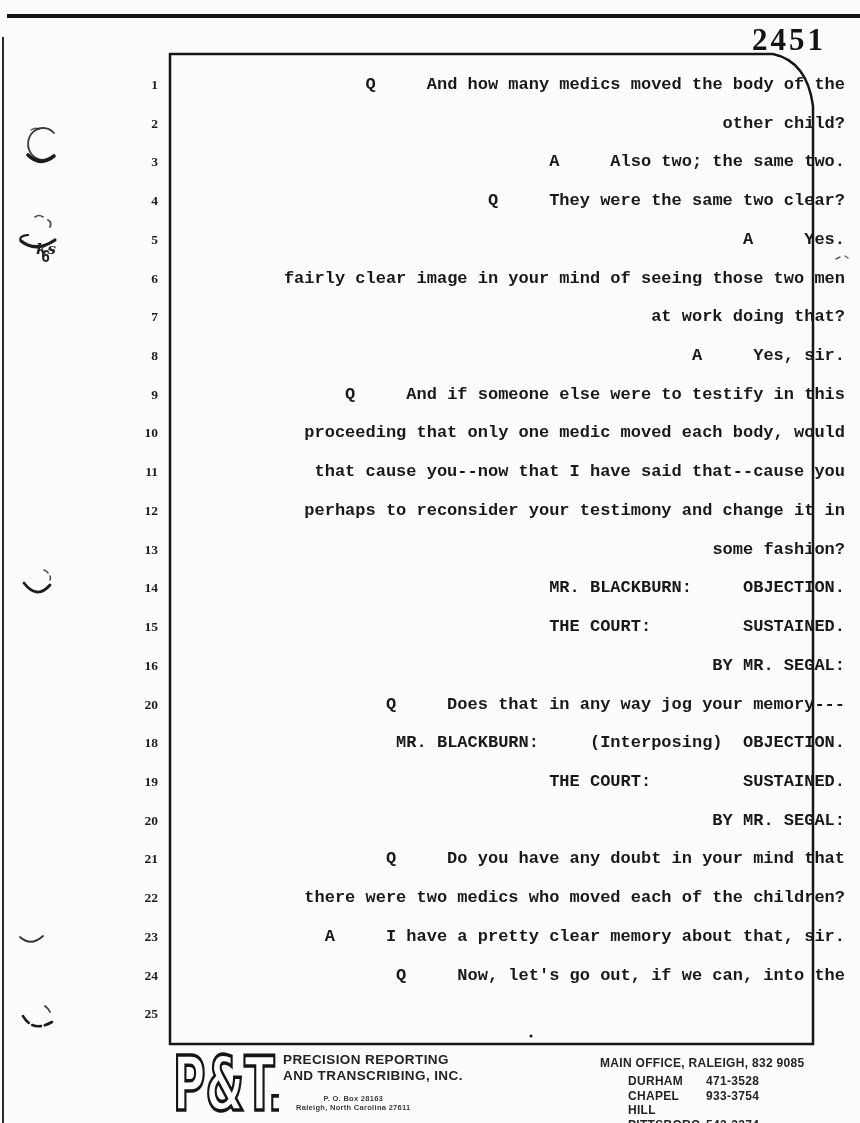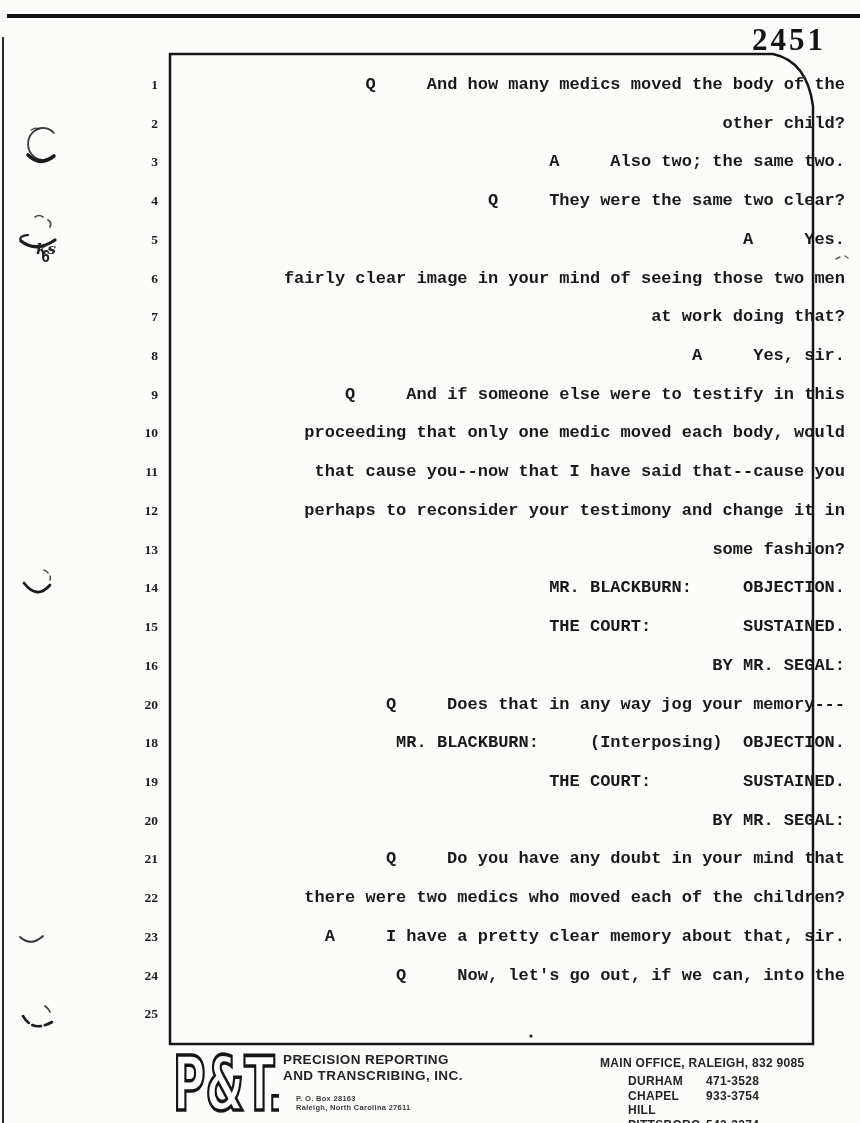--- a/index.html
+++ b/index.html
@@ -34,21 +34,21 @@
   }
   .note-ks{left:36px;top:224px;font-size:15px;letter-spacing:1px;margin-top:16px;}
   .note-six{left:41px;top:248px;font-size:15px;font-style:normal;font-family:"DejaVu Sans Mono",monospace;}
   .footer{position:absolute;left:0;top:1048px;width:788px;height:75px;}
   .logo{position:absolute;left:173px;top:2px;}
   .company{position:absolute;left:283px;top:4px;}
   .company .cline{
     font-family:"Liberation Sans",sans-serif;font-weight:700;font-size:13.5px;
     letter-spacing:.4px;color:#242424;line-height:16px;
   }
-  .po-address{position:absolute;left:296px;top:46px;}
+  .po-address{position:absolute;left:296px;top:46px;text-align:center;}
   .po-address .aline{
     font-family:"Liberation Sans",sans-serif;font-weight:700;font-size:7.5px;
     color:#3a3a3a;line-height:9px;letter-spacing:.3px;
   }
   .contacts{position:absolute;left:600px;top:8px;width:230px;
     font-family:"Liberation Sans",sans-serif;font-weight:700;color:#242424;}
   .main-office{font-size:12px;letter-spacing:.3px;margin-bottom:4px;}
   .office-row{display:grid;grid-template-columns:78px auto;margin-left:28px;
     font-size:12px;line-height:14.5px;letter-spacing:.3px;}
 </style>

